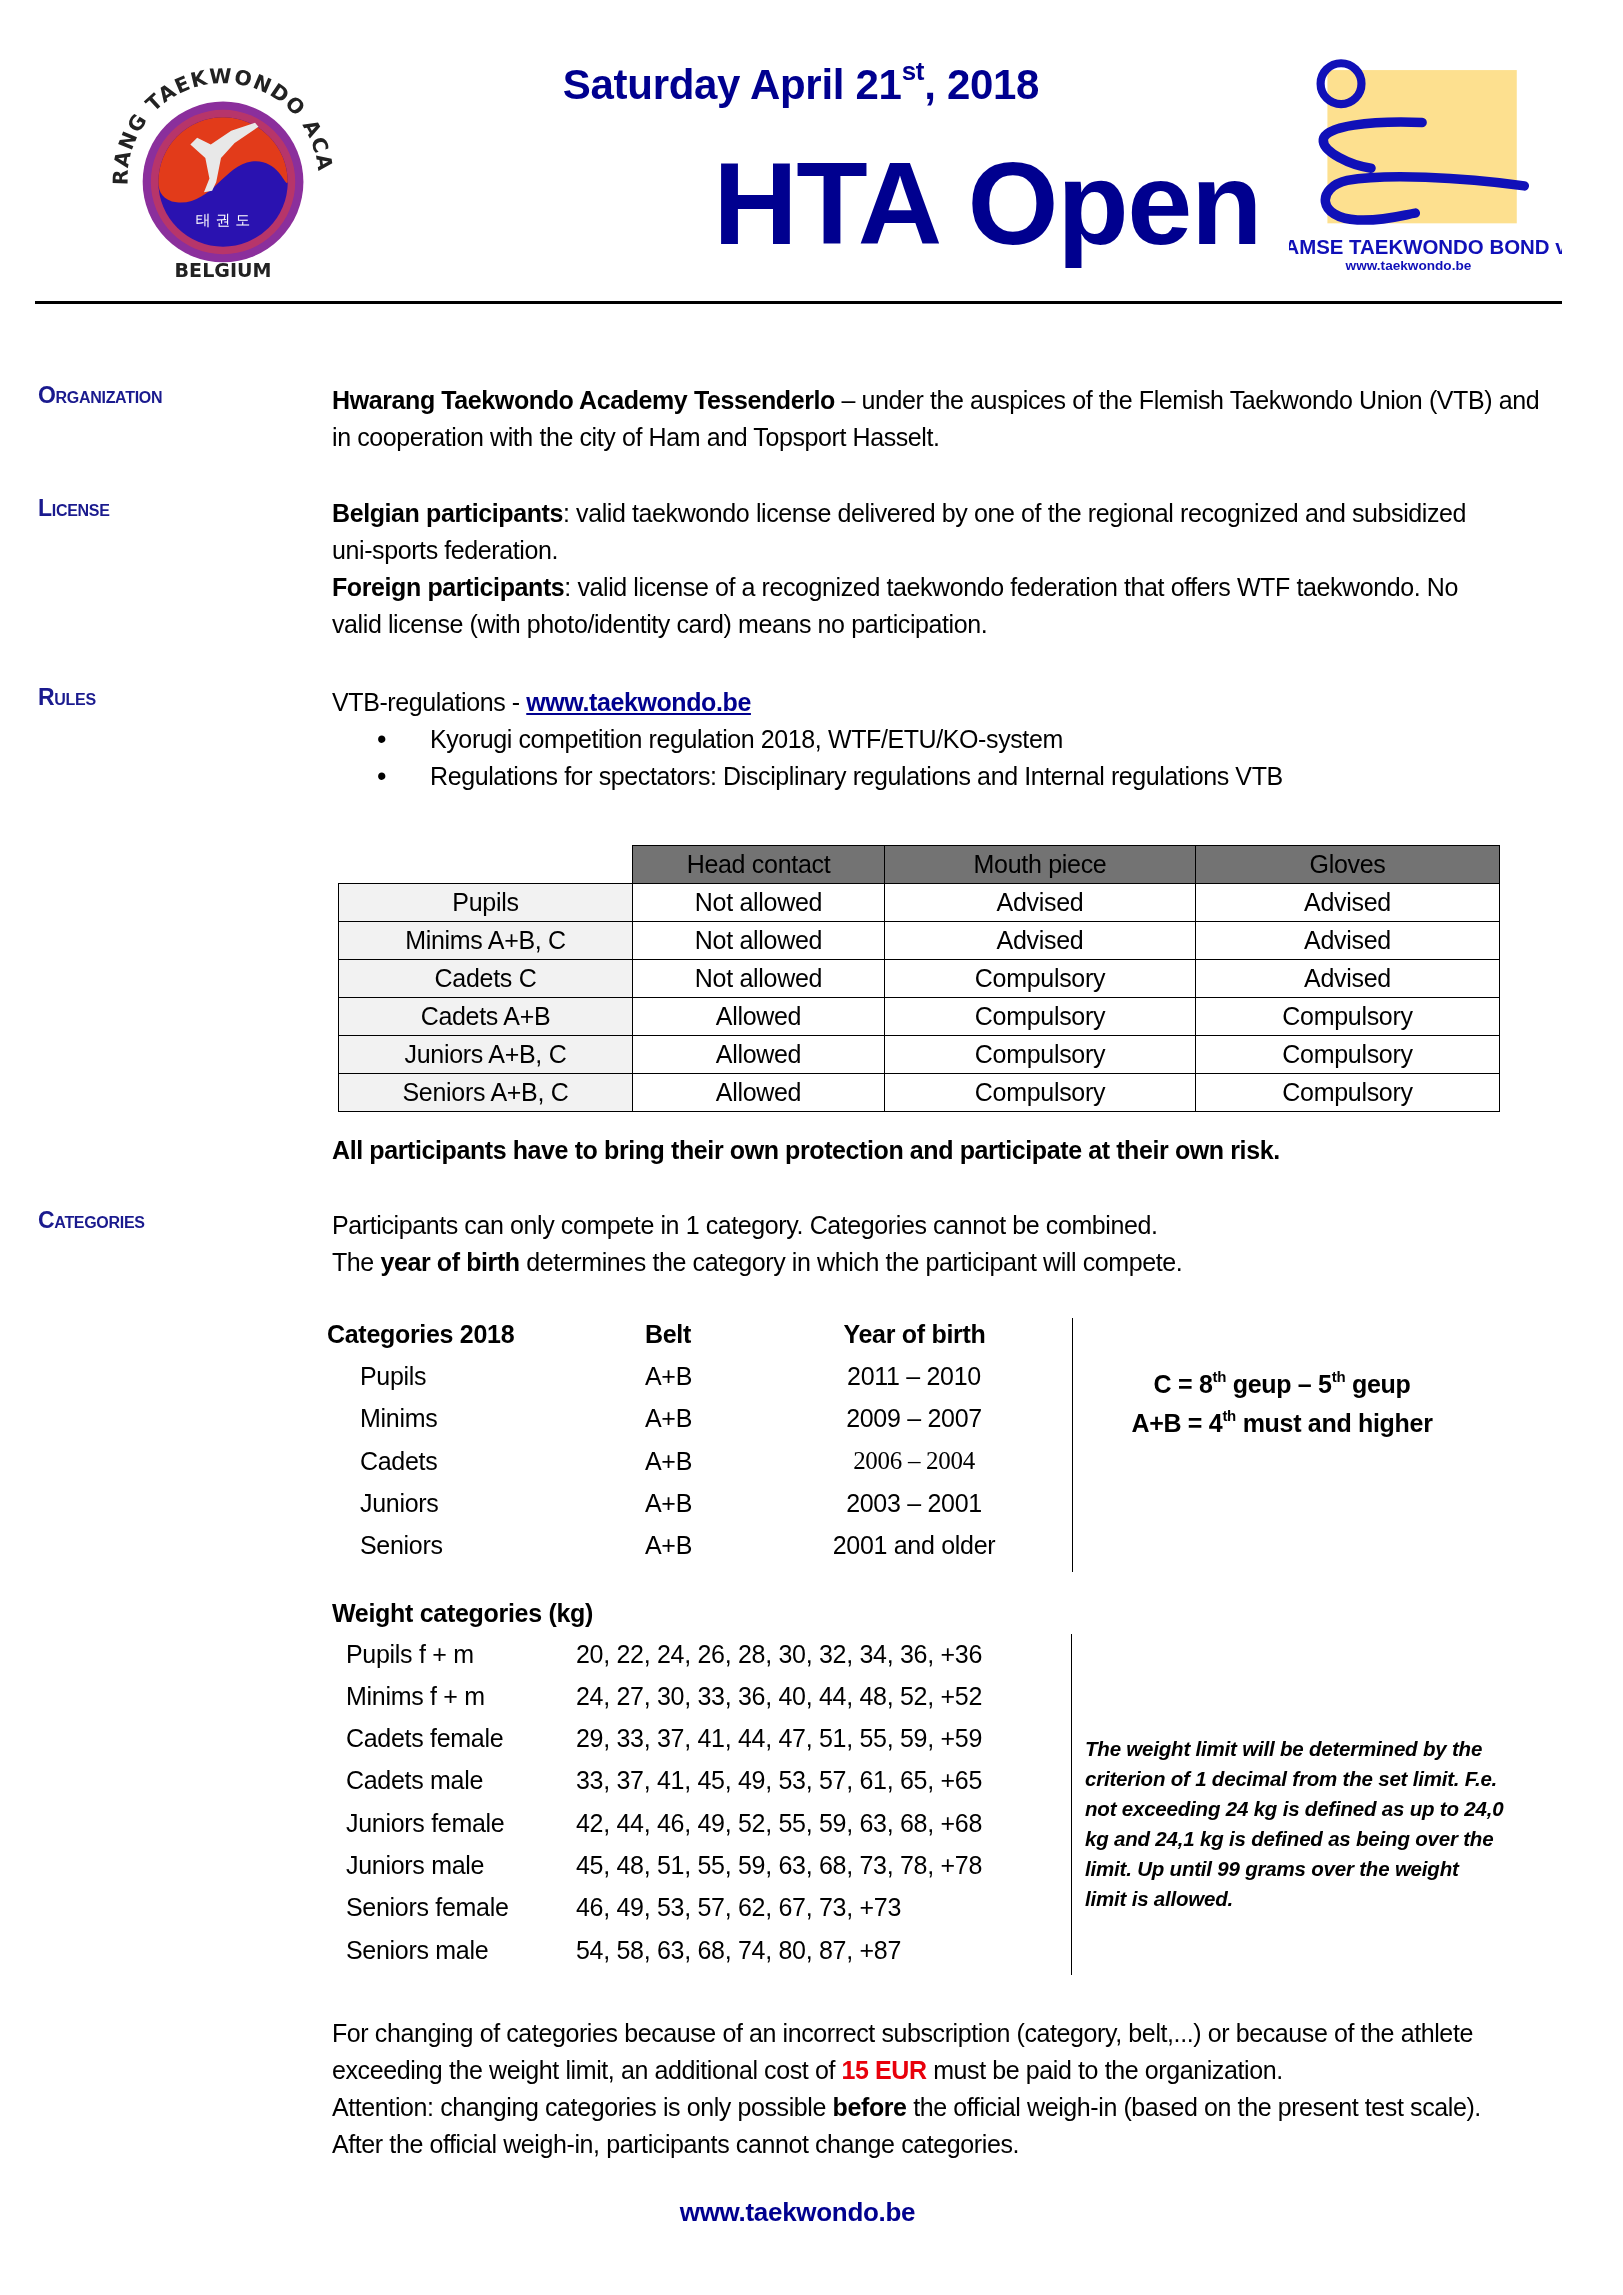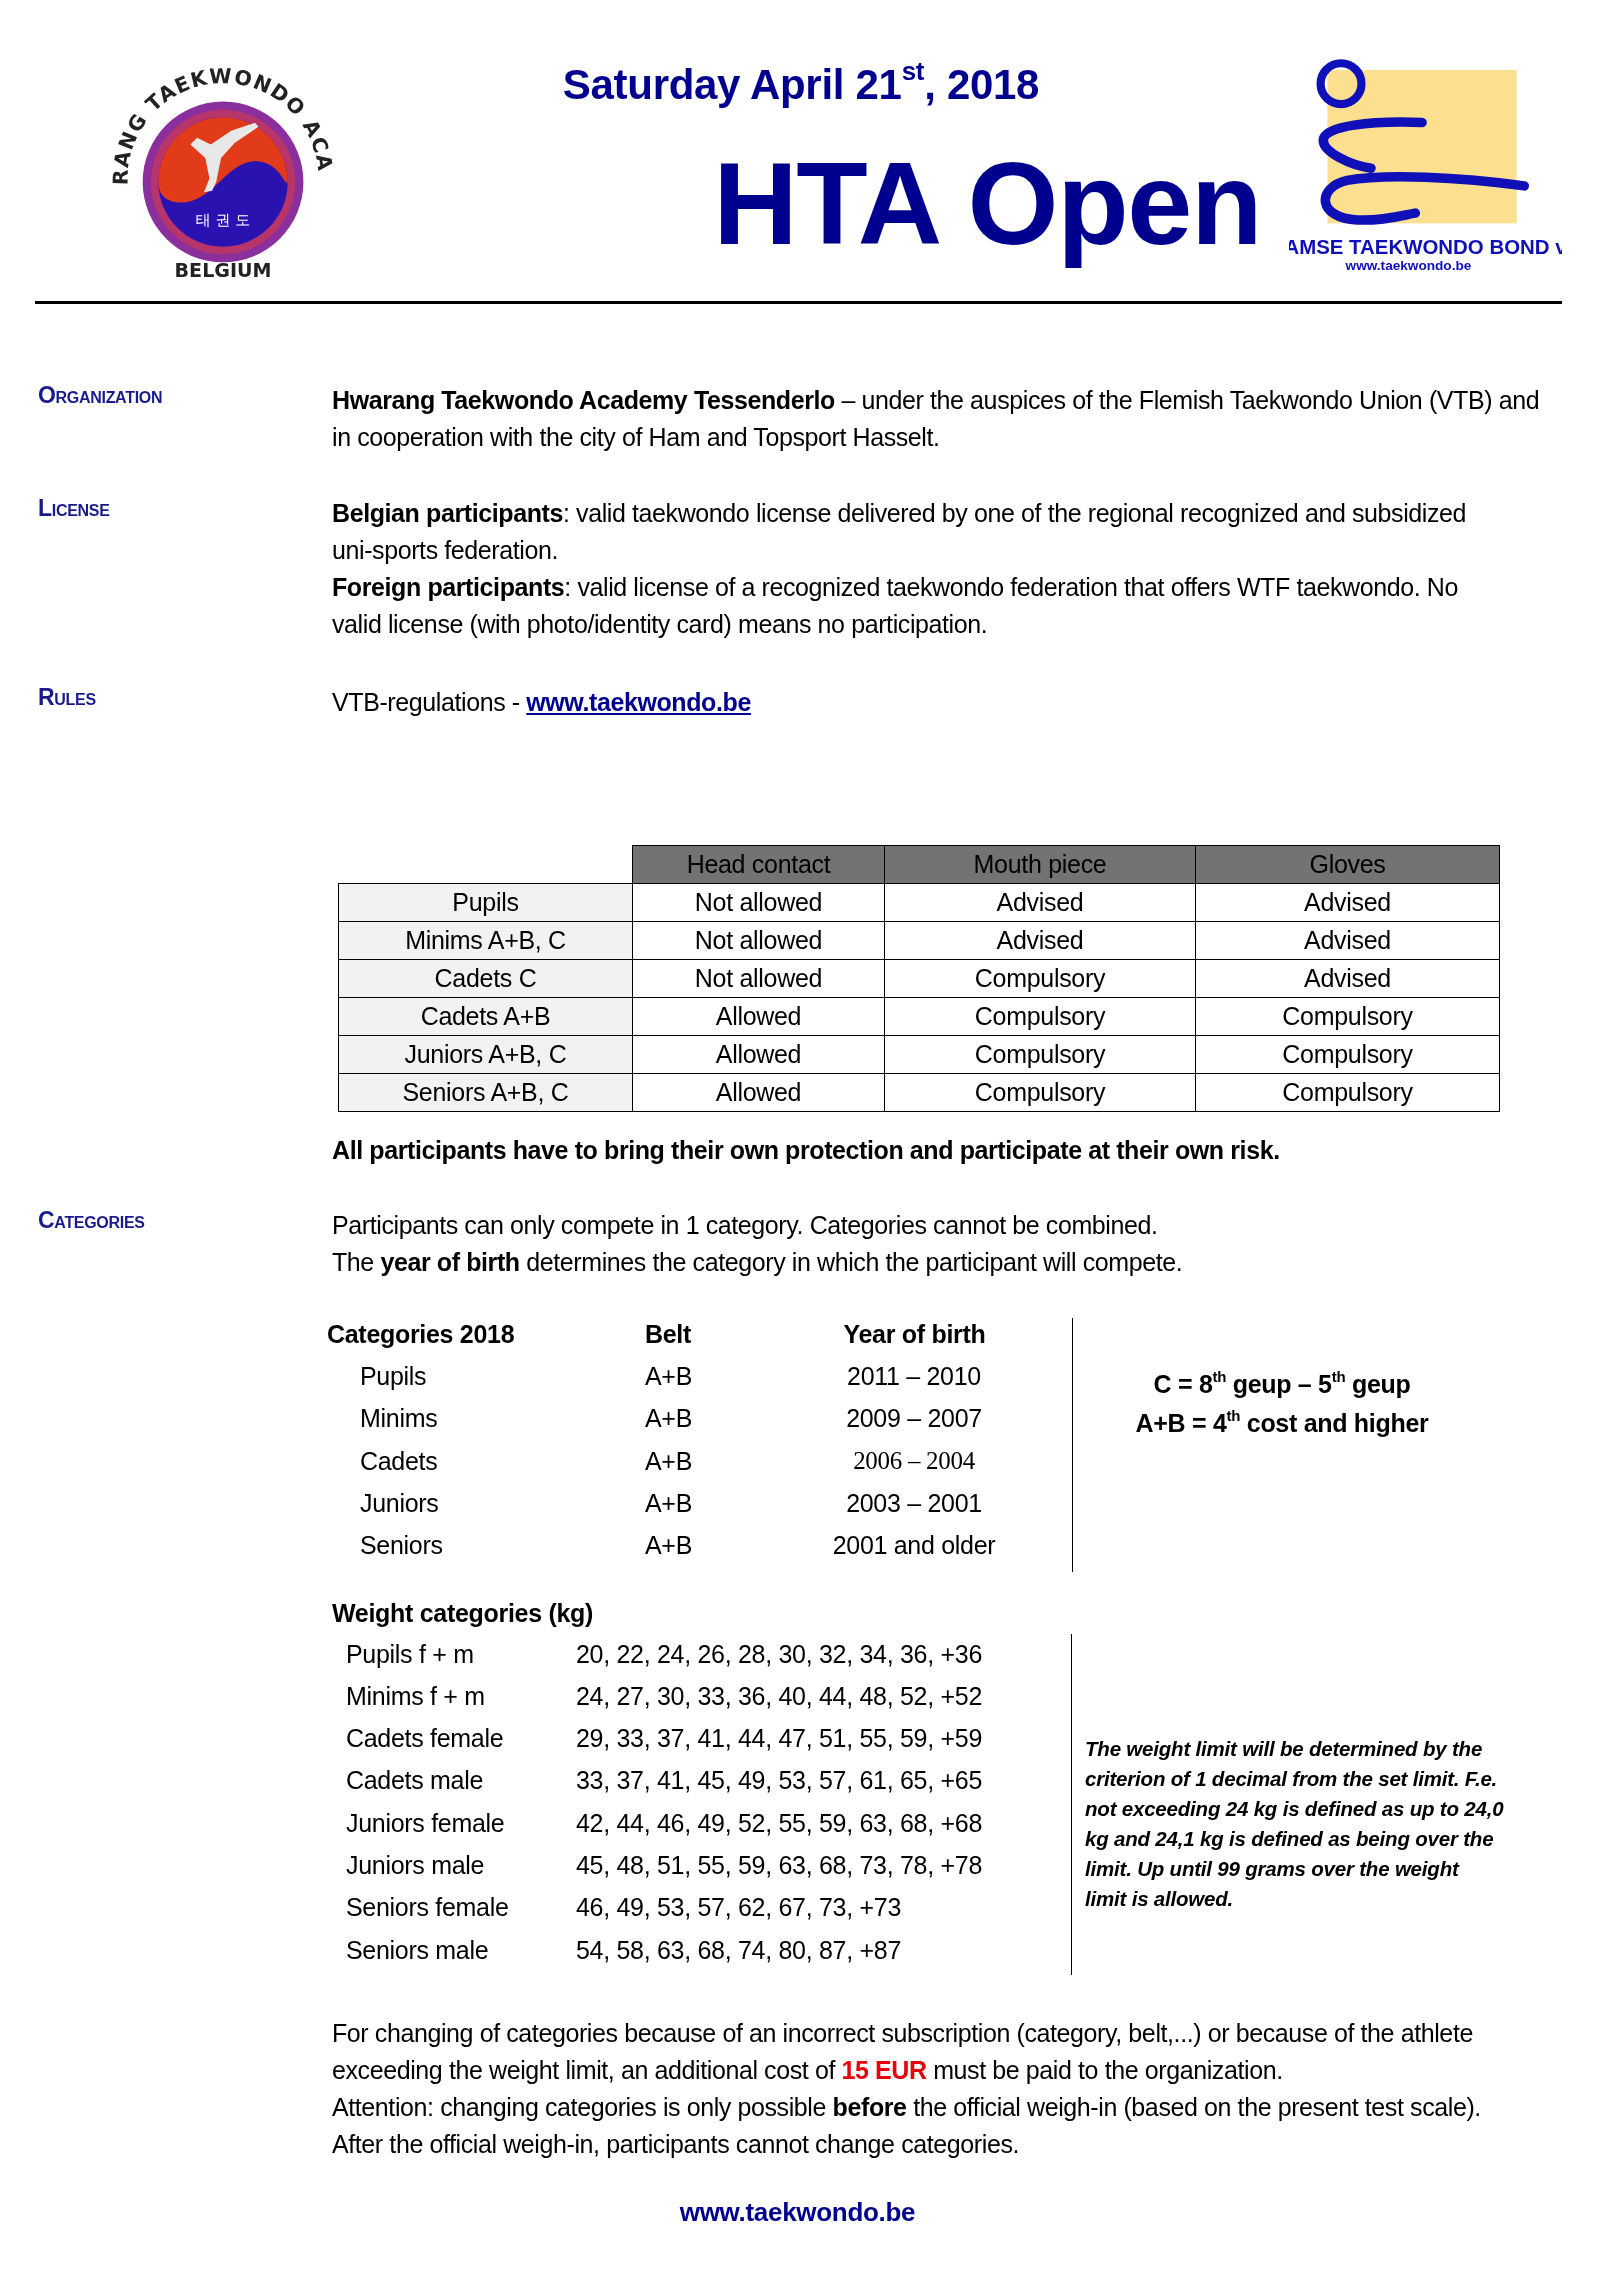--- a/index.html
+++ b/index.html
@@ -81,20 +81,24 @@
 
 <div class="abs label" style="left:38px;top:495px;">License</div>
 <div class="abs body-txt" style="left:332px;top:495px;width:1173px;">
   <div><b>Belgian participants</b><span>: valid taekwondo license delivered by one of the regional recognized and subsidized uni-sports federation.</span></div>
   <div><b>Foreign participants</b><span>: valid license of a recognized taekwondo federation that offers WTF taekwondo. No valid license (with photo/identity card) means no participation.</span></div>
 </div>
 
 <div class="abs label" style="left:38px;top:684px;">Rules</div>
 <div class="abs body-txt" style="left:332px;top:684px;width:1227px;">
   <div><span>VTB-regulations - </span><a class="link">www.taekwondo.be</a></div>
+  <ul class="rules">
+    <li>Kyorugi competition regulation 2018, WTF/ETU/KO-system</li>
+    <li>Regulations for spectators: Disciplinary regulations and Internal regulations VTB</li>
+  </ul>
 </div>
 
 <table class="prot">
   <colgroup>
       <col style="width:294px">
       <col style="width:252px">
       <col style="width:311px">
       <col style="width:304px">
     </colgroup>
   <tbody>
@@ -181,21 +185,21 @@
       <span class="abs" style="left:33px;">Seniors</span>
       <span class="abs" style="left:318px;">A+B</span>
       <span class="abs" style="left:488px;width:198px;text-align:center;">2001 and older</span>
     </div>
   </div>
 
 <div class="vline" style="left:1072px;top:1318px;height:254px;"></div>
 
 <div class="geup" style="left:1091px;top:1370px;width:382px;">
   <div><span>C = 8</span><sup>th</sup><span> geup – 5</span><sup>th</sup><span> geup</span></div>
-  <div style="margin-top:9.5px;"><span>A+B = 4</span><sup>th</sup><span> cost and higher</span></div>
+  <div style="margin-top:9.5px;"><span>A+B = 4</span><sup>th</sup><span> must and higher</span></div>
 </div>
 
 <div class="cat-row" style="left:332px;top:1599px;font-weight:bold;">Weight categories (kg)</div>
 <div id="weight-rows">
     <div class="cat-row" style="left: 346px; top: 1640px; width: 716px;">
       <span class="abs" style="left:0;">Pupils f + m</span>
       <span class="abs" style="left:230px;white-space:nowrap;">20, 22, 24, 26, 28, 30, 32, 34, 36, +36</span>
     </div>
     <div class="cat-row" style="left: 346px; top: 1682px; width: 716px;">
       <span class="abs" style="left:0;">Minims f + m</span>

